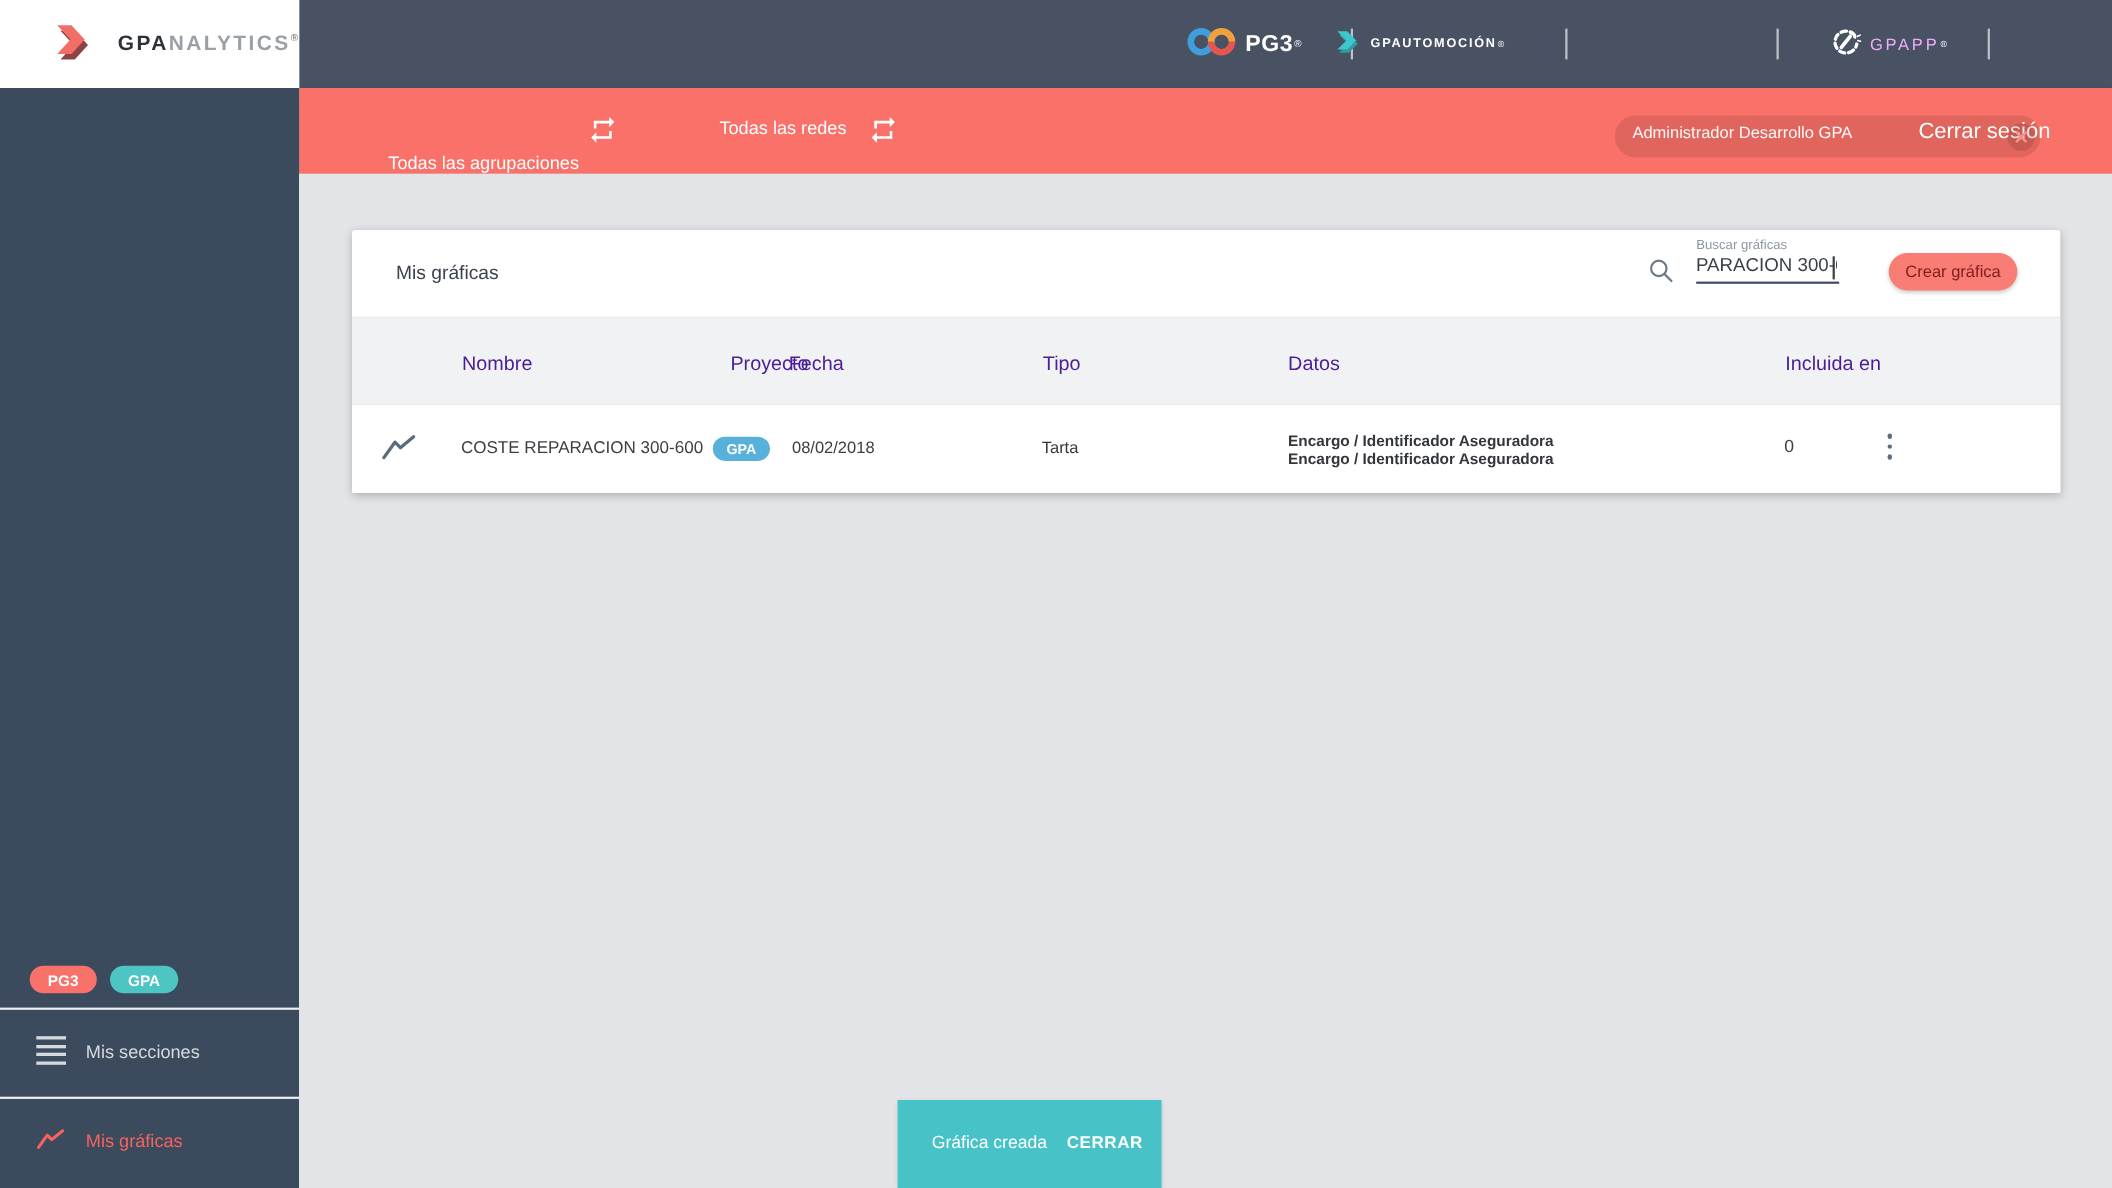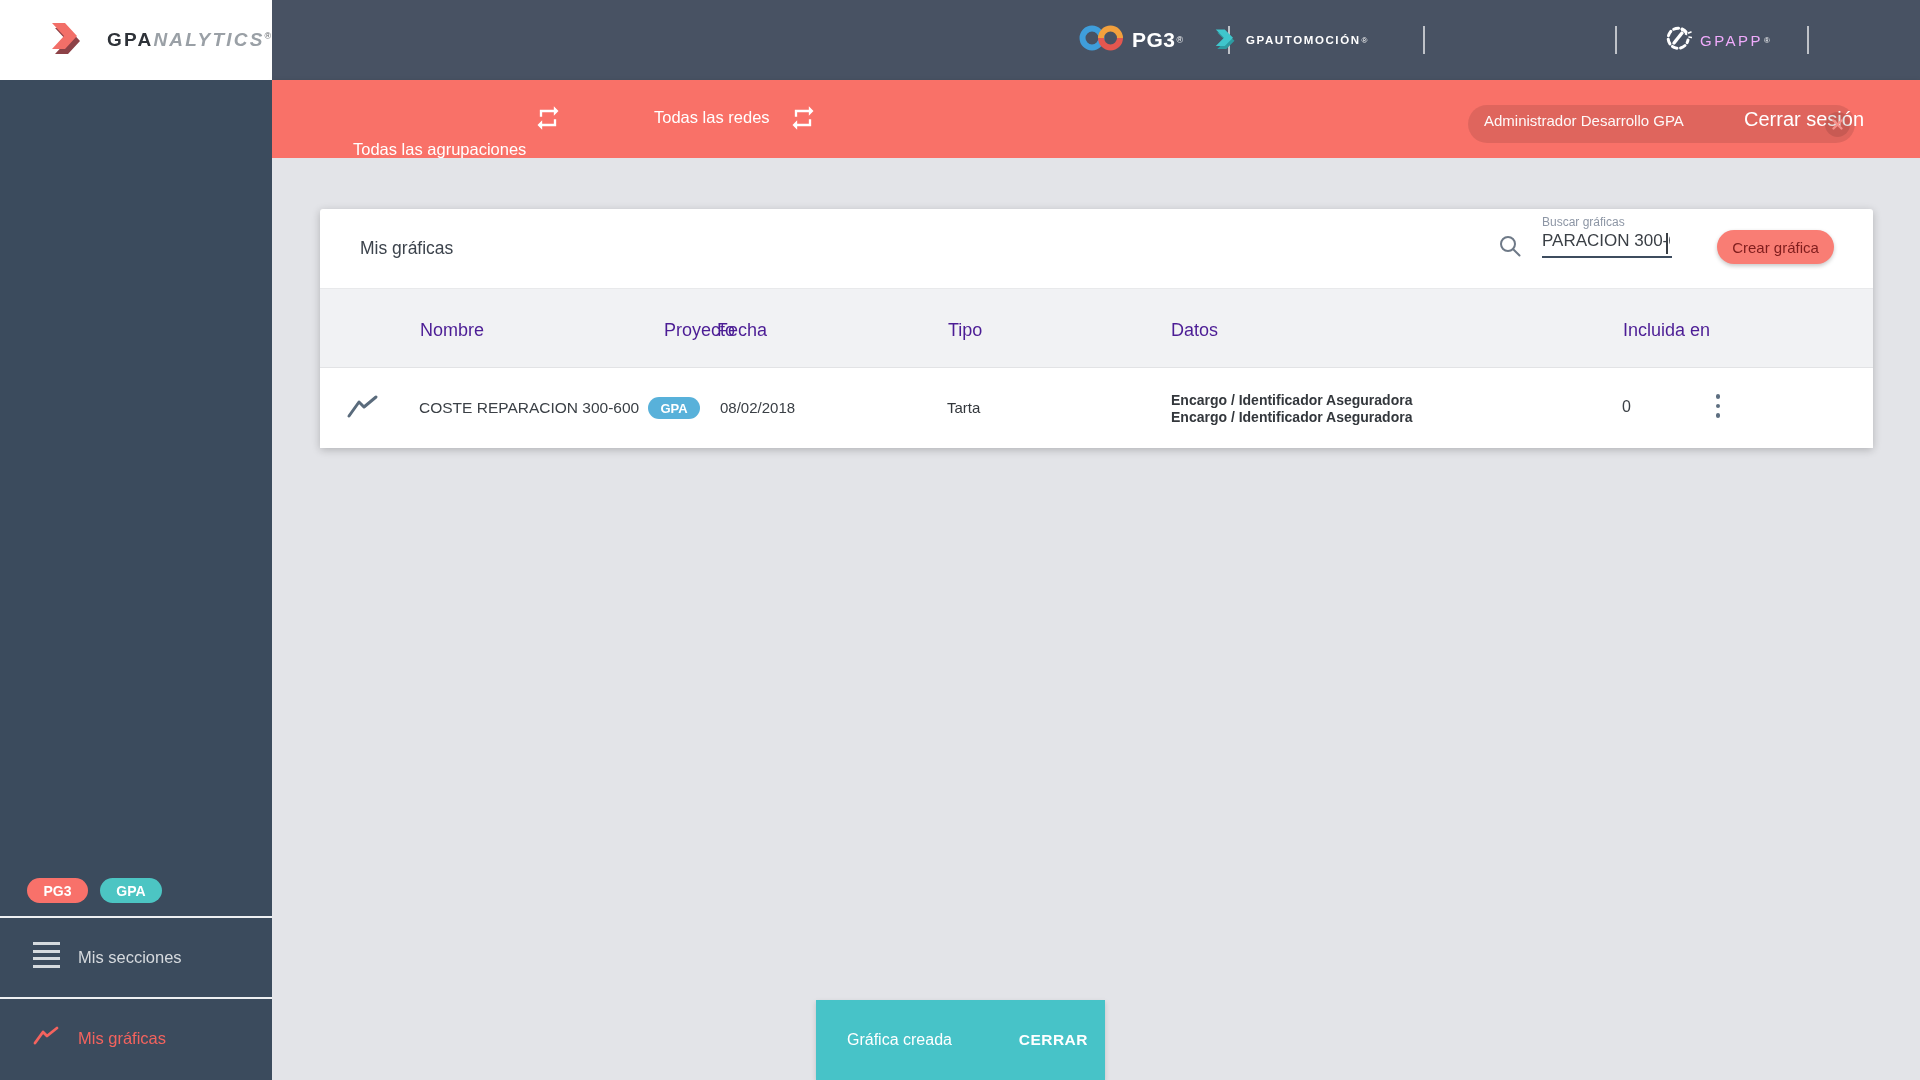--- a/index.html
+++ b/index.html
@@ -17,21 +17,21 @@
   .gpauto-text { color:#fff; font-size:11.5px; font-weight:bold; letter-spacing:1.6px; margin-left:7px; }
   .comprova { color:#fff; font-size:18px; font-weight:bold; display:flex; align-items:center; }
   .comprova .post { font-style:italic; }
   .gpapp-text { color:#f0abfc; font-size:15px; font-weight:normal; letter-spacing:2.5px; margin-left:8px; }
 
   
   .brand-box { left:0; top:0; width:272px; height:80px; background:#fff; display:flex; align-items:center; }
   .brand-arrow { margin-left:47px; }
   .brand-text { margin-left:20px; font-size:19px; letter-spacing:2.2px; white-space:nowrap; }
   .brand-text .b { color:#2e3238; font-weight:bold; }
-  .brand-text .l { color:#9aa0a6; font-weight:bold;font-style:italic; }
+  .brand-text .l { color:#9aa0a6; font-weight:bold; }
   .brand-text .r { font-size:9px; color:#5f6368; vertical-align:super; }
 
   
   .filter-bar { left:272px; top:80px; width:1648px; height:78px; background:#f97168; box-shadow:0 3px 6px rgba(0,0,0,0.25); }
   .fb-label { position:absolute; top:108px; font-size:16.5px; color:#fff; }
   .swap-btn { position:absolute; top:104px; width:28px; height:28px; cursor:pointer; }
   .account-pill { left:1468px; top:105px; width:387px; height:38px; background:rgba(0,0,0,0.10); border-radius:19px; }
   .user-name { position:absolute; left:1484px; top:112px; font-size:15px; color:rgba(255,255,255,0.96); }
   .logout-btn { position:absolute; left:1716px; top:108px; font-size:20px; color:#fff; cursor:pointer;margin-left:28px; }
   .x-circle { position:absolute; left:1825px; top:112px; width:25px; height:25px; border-radius:50%; background:rgba(0,0,0,0.10); cursor:pointer; }
@@ -71,21 +71,21 @@
   .cell-name { position:absolute; left:419px; top:399px; font-size:15.5px; color:#3b4046; }
   .proj-badge { position:absolute; left:648px; top:397px; width:52px; height:22px; border-radius:11px; background:#58b1da; color:#fff; font-size:13px; font-weight:bold; display:flex; align-items:center; justify-content:center; }
   .cell-date { position:absolute; left:720px; top:399px; font-size:15px; color:#3b4046; }
   .cell-type { position:absolute; left:947px; top:399px; font-size:15px; font-weight:500; color:#33373c; }
   .cell-datos { position:absolute; left:1171px; top:392px; font-size:14px; font-weight:bold; color:#33373c; line-height:17px; }
   .cell-incl { position:absolute; left:1622px; top:398px; font-size:16px; color:#3b4046; }
   .kebab { position:absolute; left:1708px; top:392px; width:20px; height:28px; cursor:pointer; display:flex; flex-direction:column; align-items:center; justify-content:space-between; padding:2px 0; }
   .kebab div { width:4.6px; height:4.6px; border-radius:50%; background:#5d6e80; }
 
   
-  .snackbar { left:816px; top:1000px; width:289px; height:80px; background:#47c3c8; box-shadow:0 2px 5px rgba(0,0,0,0.15); }
+  .snackbar { left:816px; top:1000px; width:240px; height:80px; background:#47c3c8; box-shadow:0 2px 5px rgba(0,0,0,0.15); }
   .snack-msg { position:absolute; left:31px; top:31px; font-size:16px; color:#fff; }
   .snack-action { position:absolute; right:17px; top:31px; font-size:15.5px; font-weight:bold; color:#fff; letter-spacing:0.5px; cursor:pointer; }
 </style>
 </head>
 <body>
 
 <div id="page">
 
   <div class="abs top-header">
 

